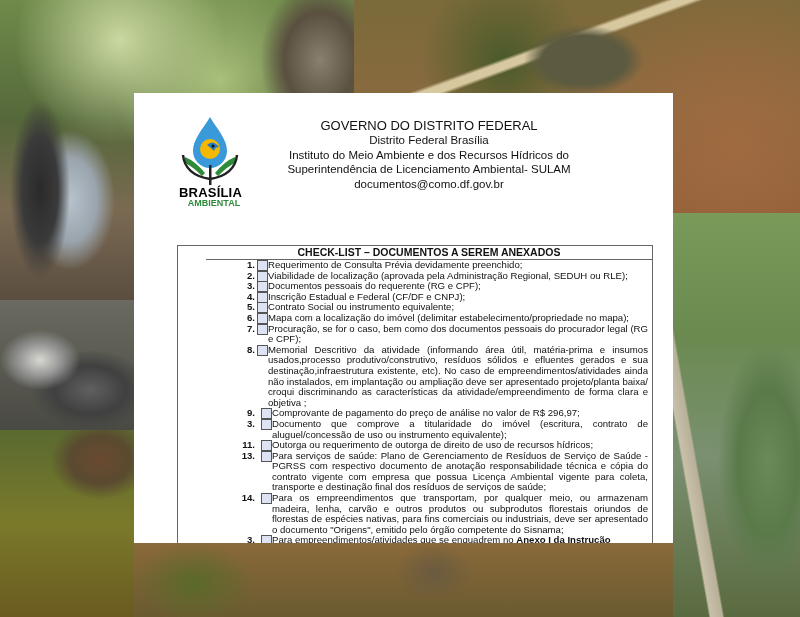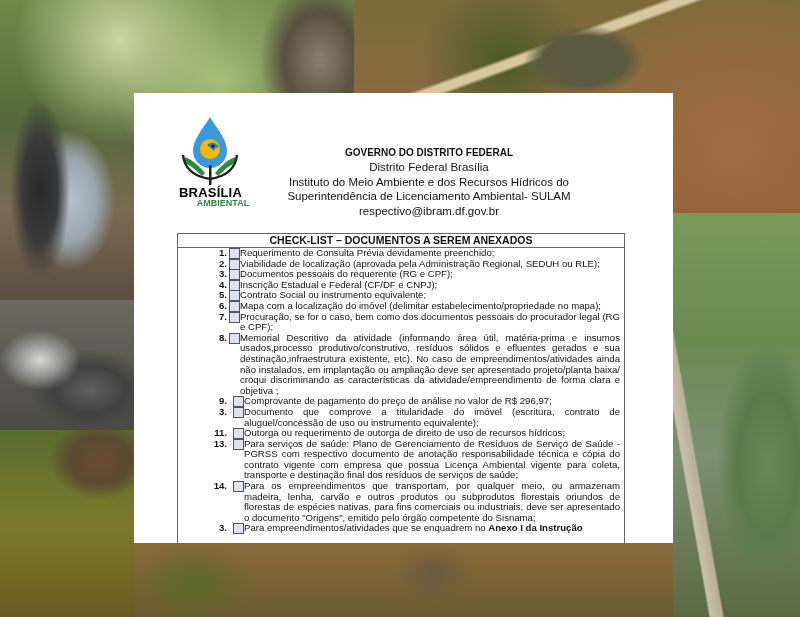--- a/index.html
+++ b/index.html
@@ -35,25 +35,25 @@
       radial-gradient(ellipse 40px 30px at 300px 30px,#6a5a40 0%,transparent 100%),
       linear-gradient(180deg,#8a6a3a 0%,#6a5a30 100%);}
   .bg-canal{left:673px;top:213px;width:127px;height:404px;
     background:
       radial-gradient(ellipse 50px 120px at 95px 250px,#6a8a5a 0%,#5a7a4a 60%,transparent 100%),
       linear-gradient(80deg,transparent 0%,transparent 18%,#c8c0a8 19%,#b8b098 25%,transparent 26%),
       linear-gradient(180deg,#7a9a5a 0%,#6a8a50 30%,#7a9070 60%,#5a6a40 100%);}
   .doc{position:absolute;left:134px;top:93px;width:539px;height:450px;background:#fff;overflow:hidden;}
   .logo{position:absolute;left:45px;top:22px;width:60px;height:90px;}
   .logo-text1{position:absolute;left:0;top:70px;width:62px;text-align:center;font-weight:bold;font-size:13px;color:#000000;letter-spacing:0.2px;}
-  .logo-text2{position:absolute;left:13px;top:83px;width:62px;text-align:center;font-weight:bold;font-size:9px;color:#2e8b3a;}
+  .logo-text2{position:absolute;left:4px;top:83px;width:62px;text-align:center;font-weight:bold;font-size:9px;color:#2e8b3a;}
   .header{position:absolute;left:140px;top:26px;width:310px;text-align:center;color:#111;}
-  .header .gov{font-weight:bold;font-size:10px;line-height:14px;margin-top:27px;}
+  .header .gov{font-weight:normal;font-size:13px;line-height:14px;}
   .header .line{font-size:11.5px;line-height:14.5px;}
-  .table{position:absolute;left:43px;top:140px;width:446px;height:320px;border:1px solid #666;border-bottom:none;}
+  .table{position:absolute;left:43px;top:152px;width:446px;height:320px;border:1px solid #666;border-bottom:none;padding-left:28px;}
   .table-head{height:13px;border-bottom:1px solid #666;text-align:center;font-weight:bold;font-size:10.5px;line-height:13px;color:#111;}
   .items{padding-left:0;margin:0;font-size:9.6px;line-height:10.6px;color:#111;}
   .item{position:relative;padding-left:62px;padding-right:4px;text-align:justify;}
   .item .num{position:absolute;left:0;width:49px;text-align:right;font-weight:bold;}
   .cb{display:inline-block;width:9px;height:9px;border:1px solid #555;background:#dde3f3;vertical-align:-1px;margin-right:2px;}
   .item .cbwrap{position:absolute;left:51px;top:0;}
   .item.two .cbwrap{left:55px;}
   .item.two{padding-left:66px;}
   b.bold{font-weight:bold;}
 </style>
@@ -82,21 +82,21 @@
     </svg>
     <div class="logo-text1">BRASÍLIA</div>
     <div class="logo-text2">AMBIENTAL</div>
   </div>
 
   <div class="header">
     <div class="gov">GOVERNO DO DISTRITO FEDERAL</div>
     <div class="line">Distrito Federal Brasília</div>
     <div class="line">Instituto do Meio Ambiente e dos Recursos Hídricos do</div>
     <div class="line">Superintendência de Licenciamento Ambiental- SULAM</div>
-    <div class="line">respectivo@ibram.df.gov.br</div>
+    <div class="line">documentos@como.df.gov.br</div>
   </div>
 
   <div class="table">
     <div class="table-head">CHECK-LIST – DOCUMENTOS A SEREM ANEXADOS</div>
     <div class="items">
       <div class="item"><span class="num">1.</span><span class="cbwrap"><span class="cb"></span></span><span>Requerimento de Consulta Prévia devidamente preenchido;</span></div>
       <div class="item"><span class="num">2.</span><span class="cbwrap"><span class="cb"></span></span><span>Viabilidade de localização (aprovada pela Administração Regional,  SEDUH ou RLE);</span></div>
       <div class="item"><span class="num">3.</span><span class="cbwrap"><span class="cb"></span></span><span>Documentos pessoais do requerente (RG e CPF);</span></div>
       <div class="item"><span class="num">4.</span><span class="cbwrap"><span class="cb"></span></span><span>Inscrição Estadual e Federal (CF/DF e CNPJ);</span></div>
       <div class="item"><span class="num">5.</span><span class="cbwrap"><span class="cb"></span></span><span>Contrato Social ou instrumento equivalente;</span></div>

